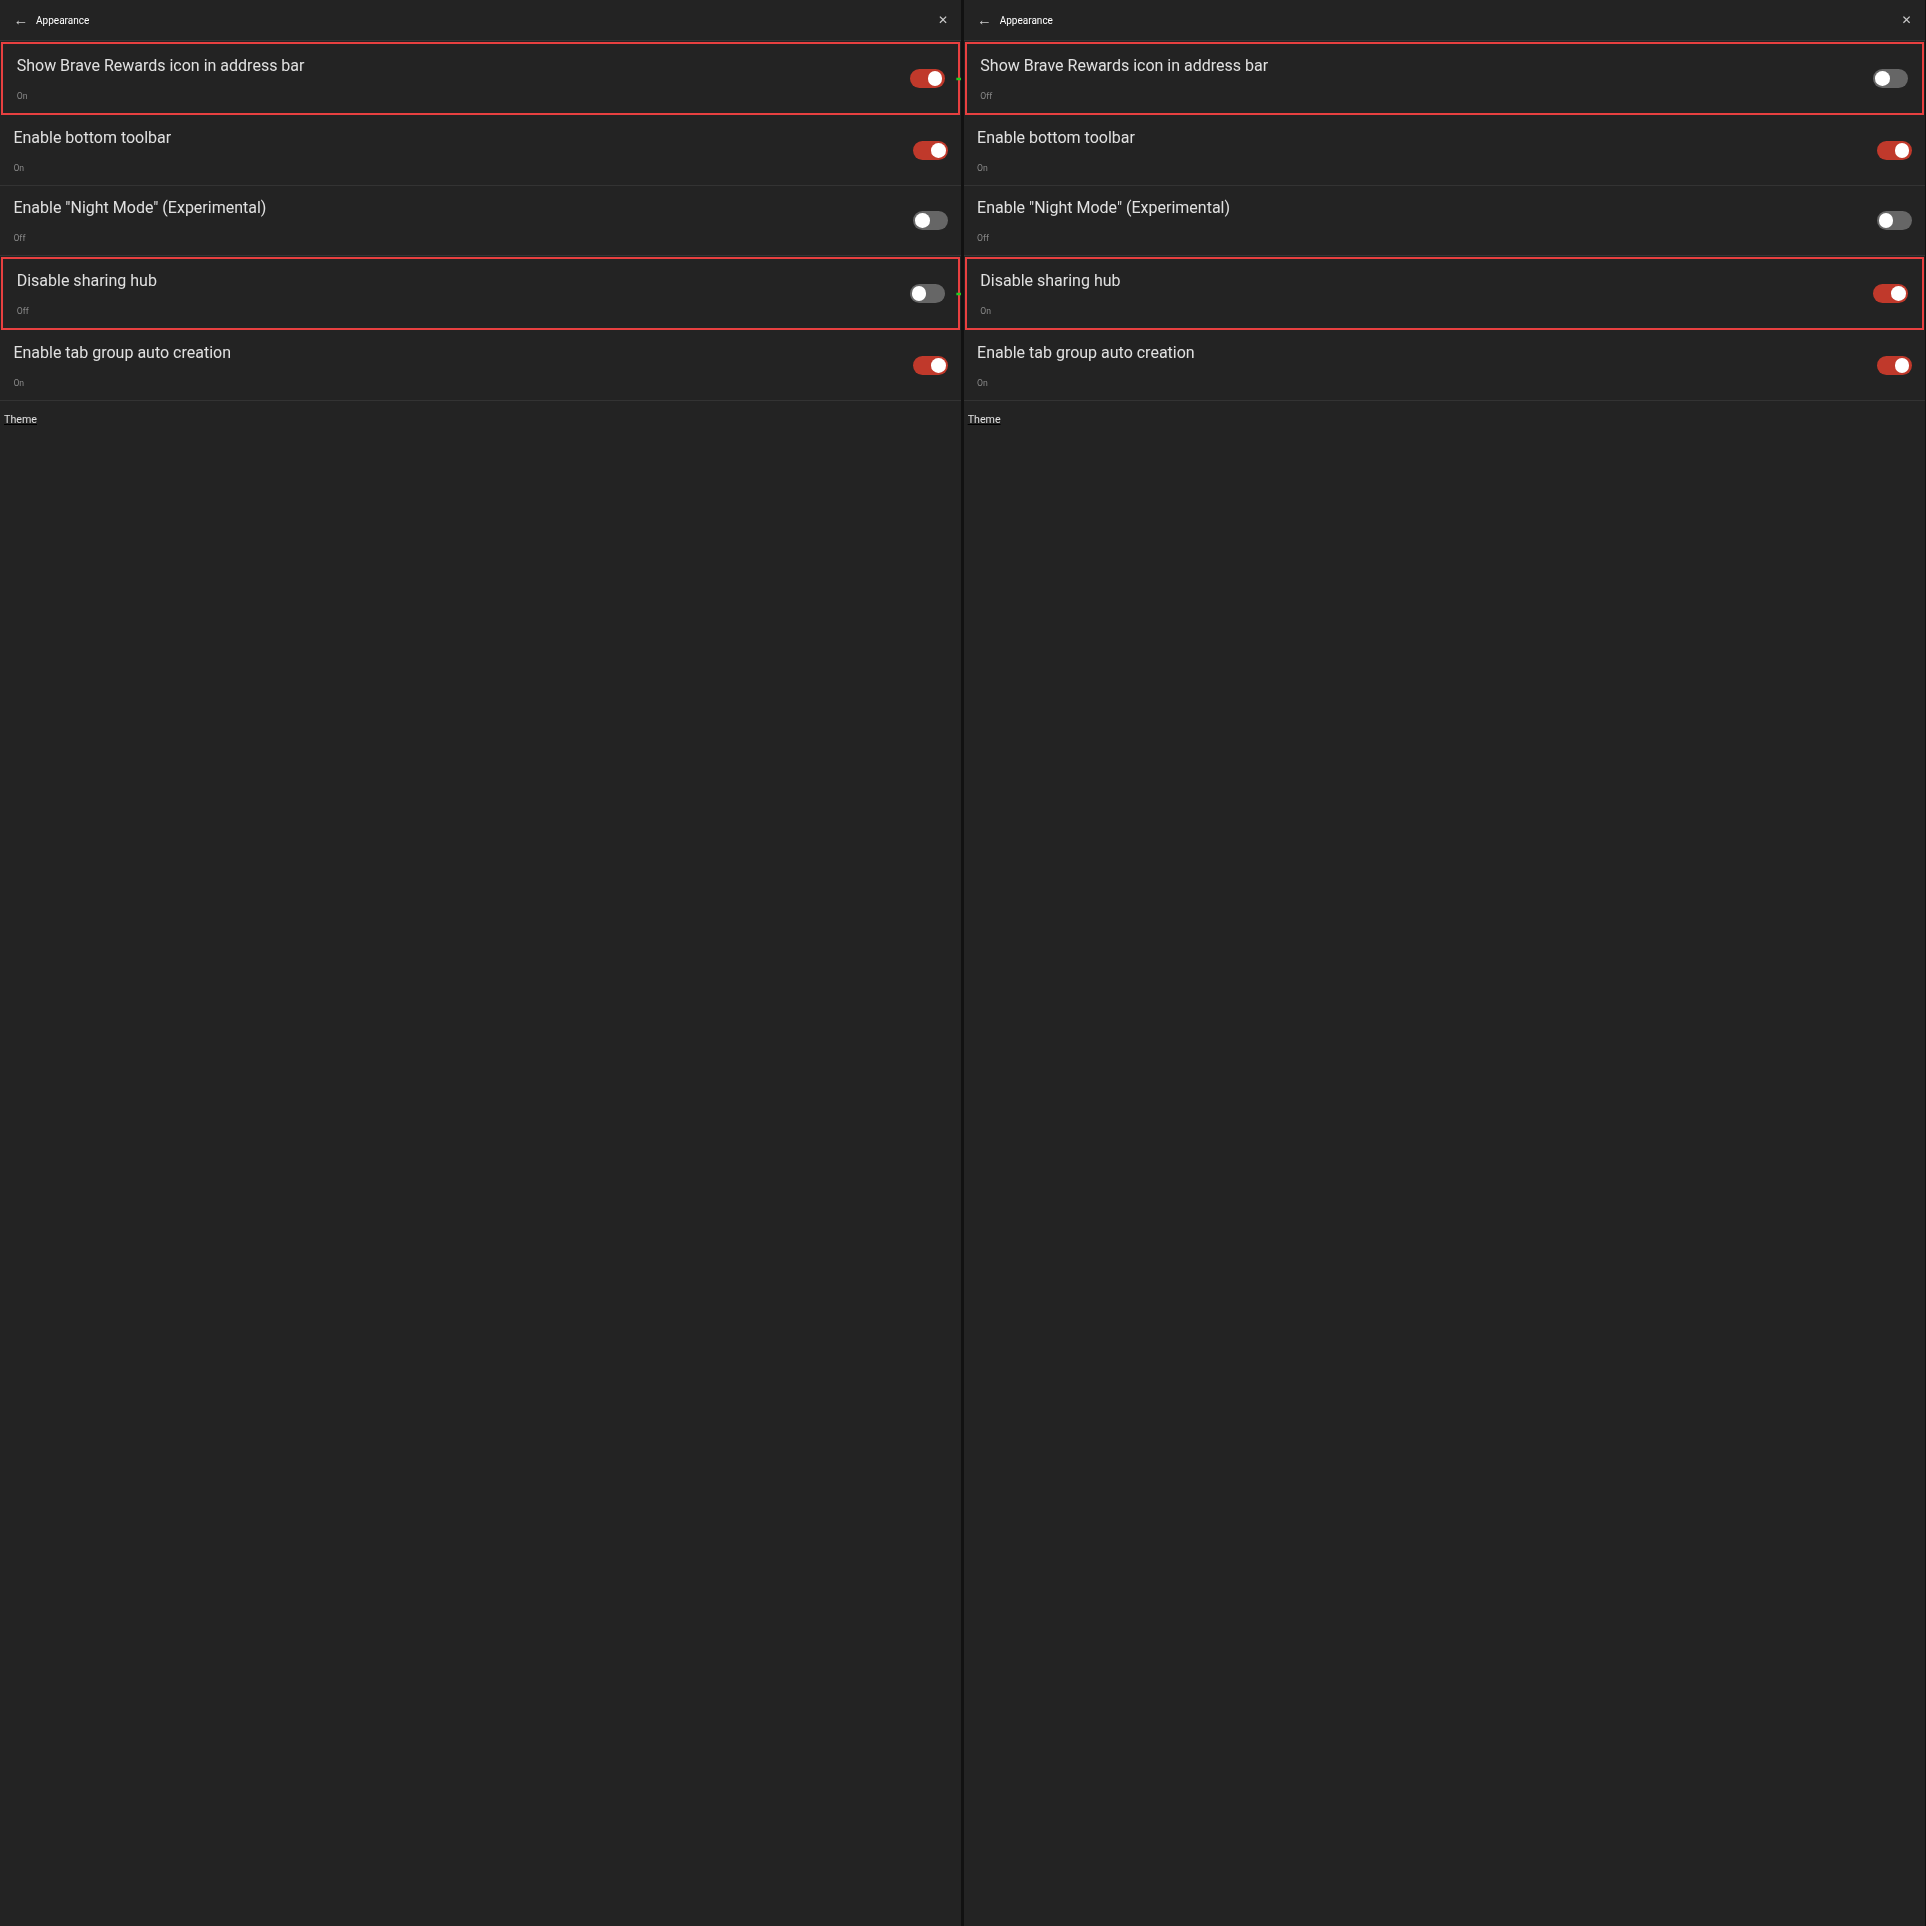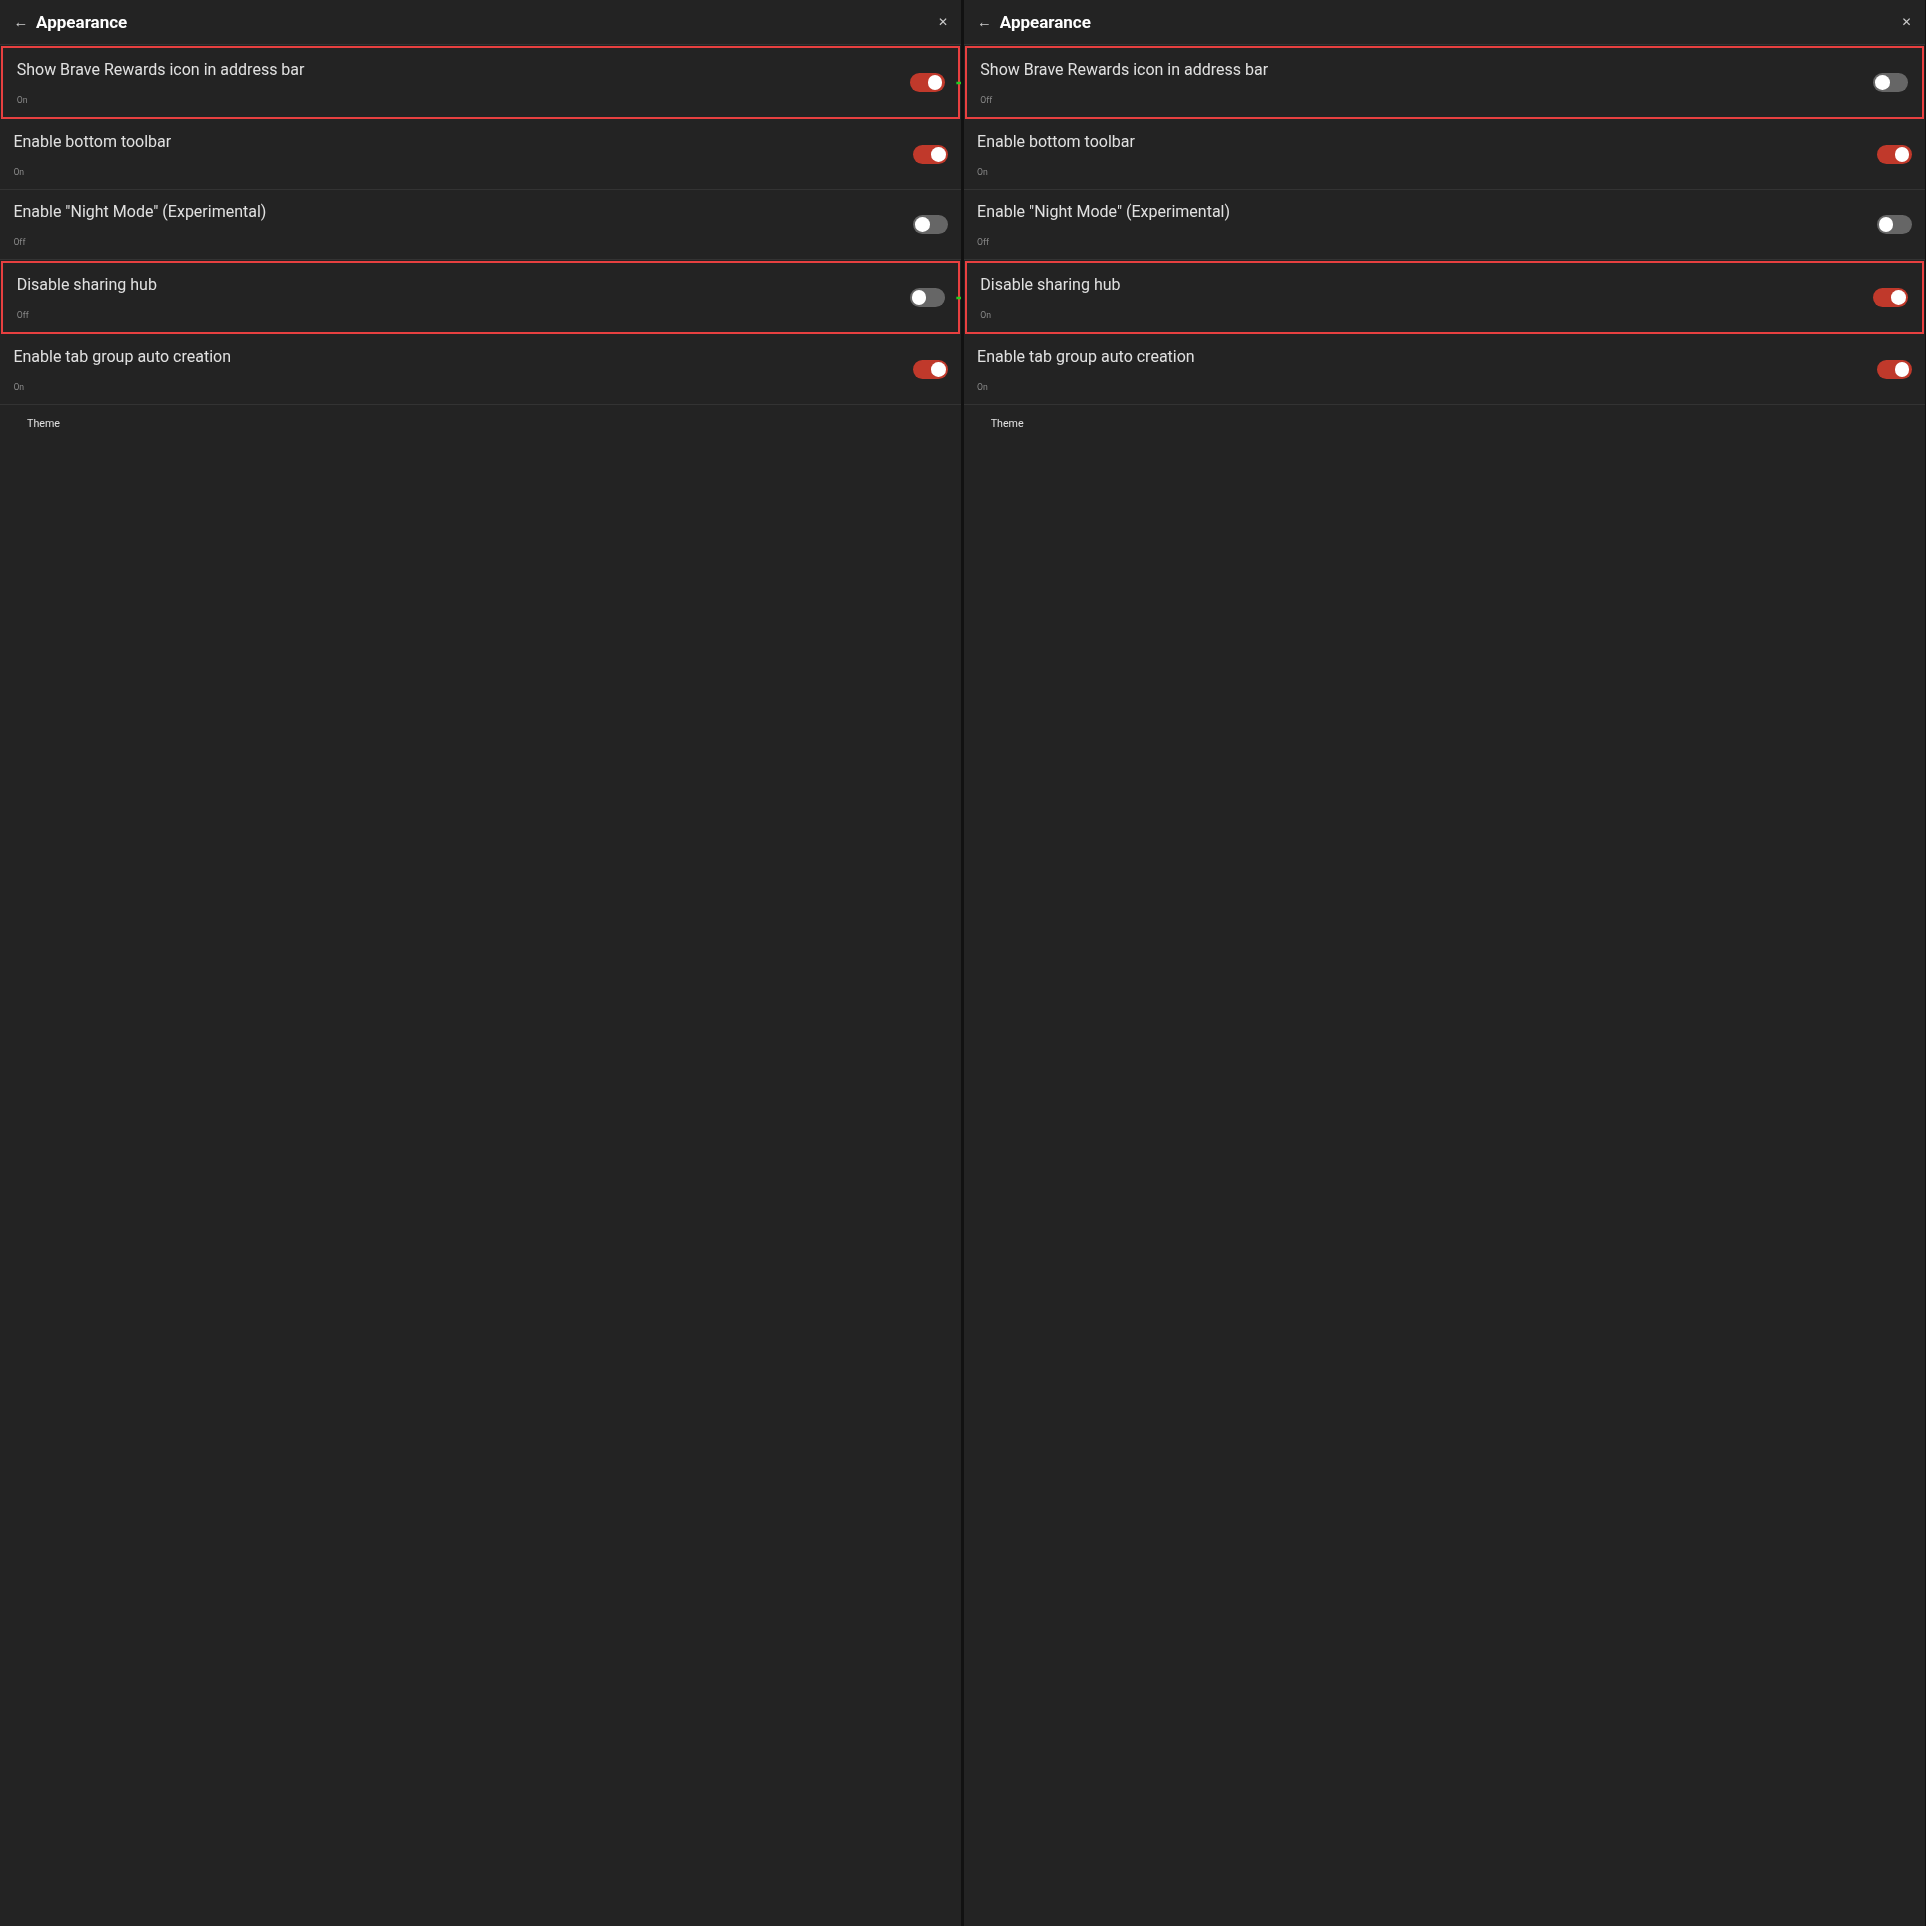--- a/index.html
+++ b/index.html
@@ -40,22 +40,22 @@
       cursor: pointer;
       background: none;
       border: none;
       display: flex;
       align-items: center;
     }
 
     .header-title {
       flex: 1;
       color: #ffffff;
-      font-size: 17px;
-      font-weight: 700;
+      font-size: 10px;
+      font-weight: 400;
     }
 
     .header-close-btn {
       color: #ccc;
       font-size: 12px;
       cursor: pointer;
       background: none;
       border: none;
       display: flex;
       align-items: center;
@@ -133,21 +133,22 @@
 
     .toggle-thumb.on {
       left: 18px;
     }
 
     .toggle-thumb.off {
       left: 2px;
     }
 
     .theme-row {
-      padding: 12px 27px;
+      padding: 12px 4px;
+      text-decoration: underline;
     }
 
     .theme-label {
       color: #e0e0e0;
       font-size: 10.7px;
     }
 
     
     .panel-divider {
       width: 1.3px;

